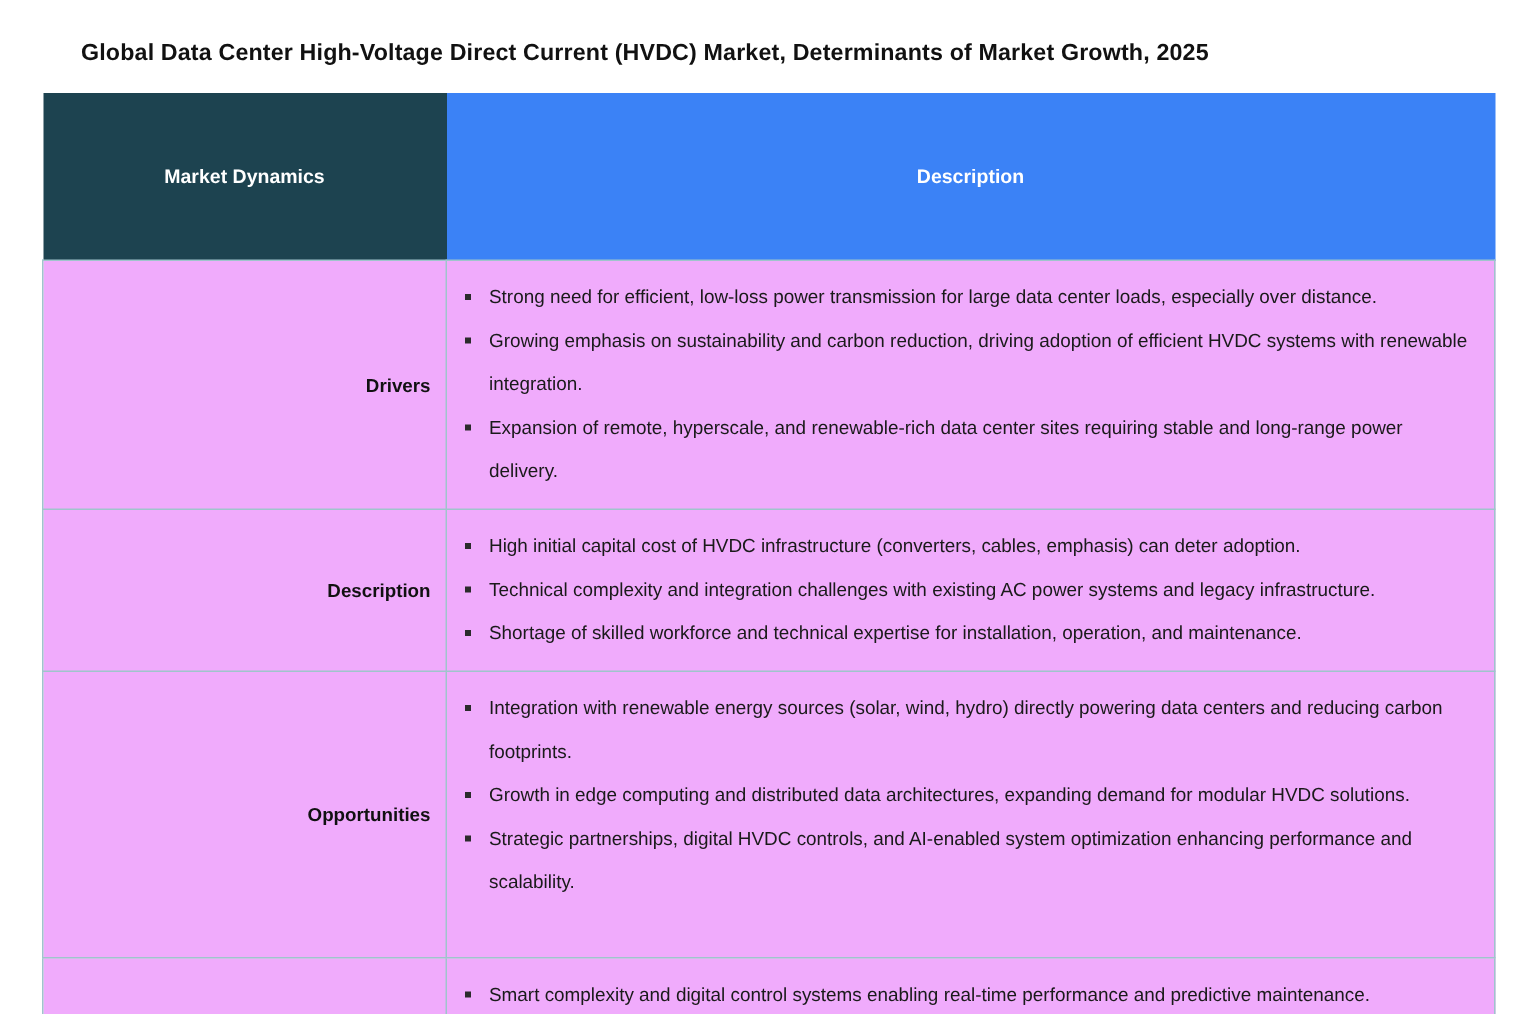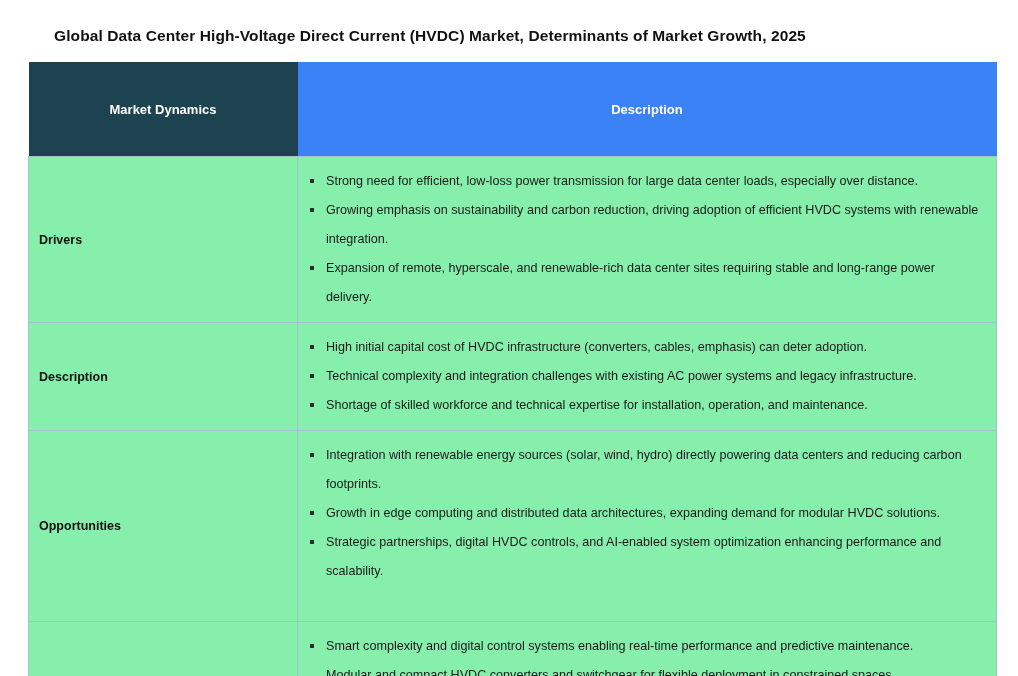--- a/index.html
+++ b/index.html
@@ -38,44 +38,44 @@
   }
   table.dynamics {
     width: 968px;
     border-collapse: collapse;
     table-layout: fixed;
   }
   table.dynamics col.c1 { width: 269px; }
   table.dynamics col.c2 { width: 699px; }
 
   thead th {
-    height: 94px;
+    height: 111px;
     color: #ffffff;
     font-size: 13px;
     font-weight: bold;
     text-align: center;
     vertical-align: middle;
     padding: 0;
     border: none;
   }
   th.head-dynamics {
     background: #1d4350;
   }
   th.head-description {
     background: #3b82f6;
   }
 
   tbody td {
     border: 1px solid #9fc4cc;
     padding: 0;
     vertical-align: middle;
-    background: #86efac;
+    background: #f0abfc;
   }
   td.label-cell {
-    text-align: left;
+    text-align: right;
     font-size: 12.5px;
     font-weight: bold;
     color: #111111;
     padding: 6px 10px;
   }
   td.desc-cell {
     padding: 10px 14px 10px 8px;
     vertical-align: top;
   }
   ul.bullets {

